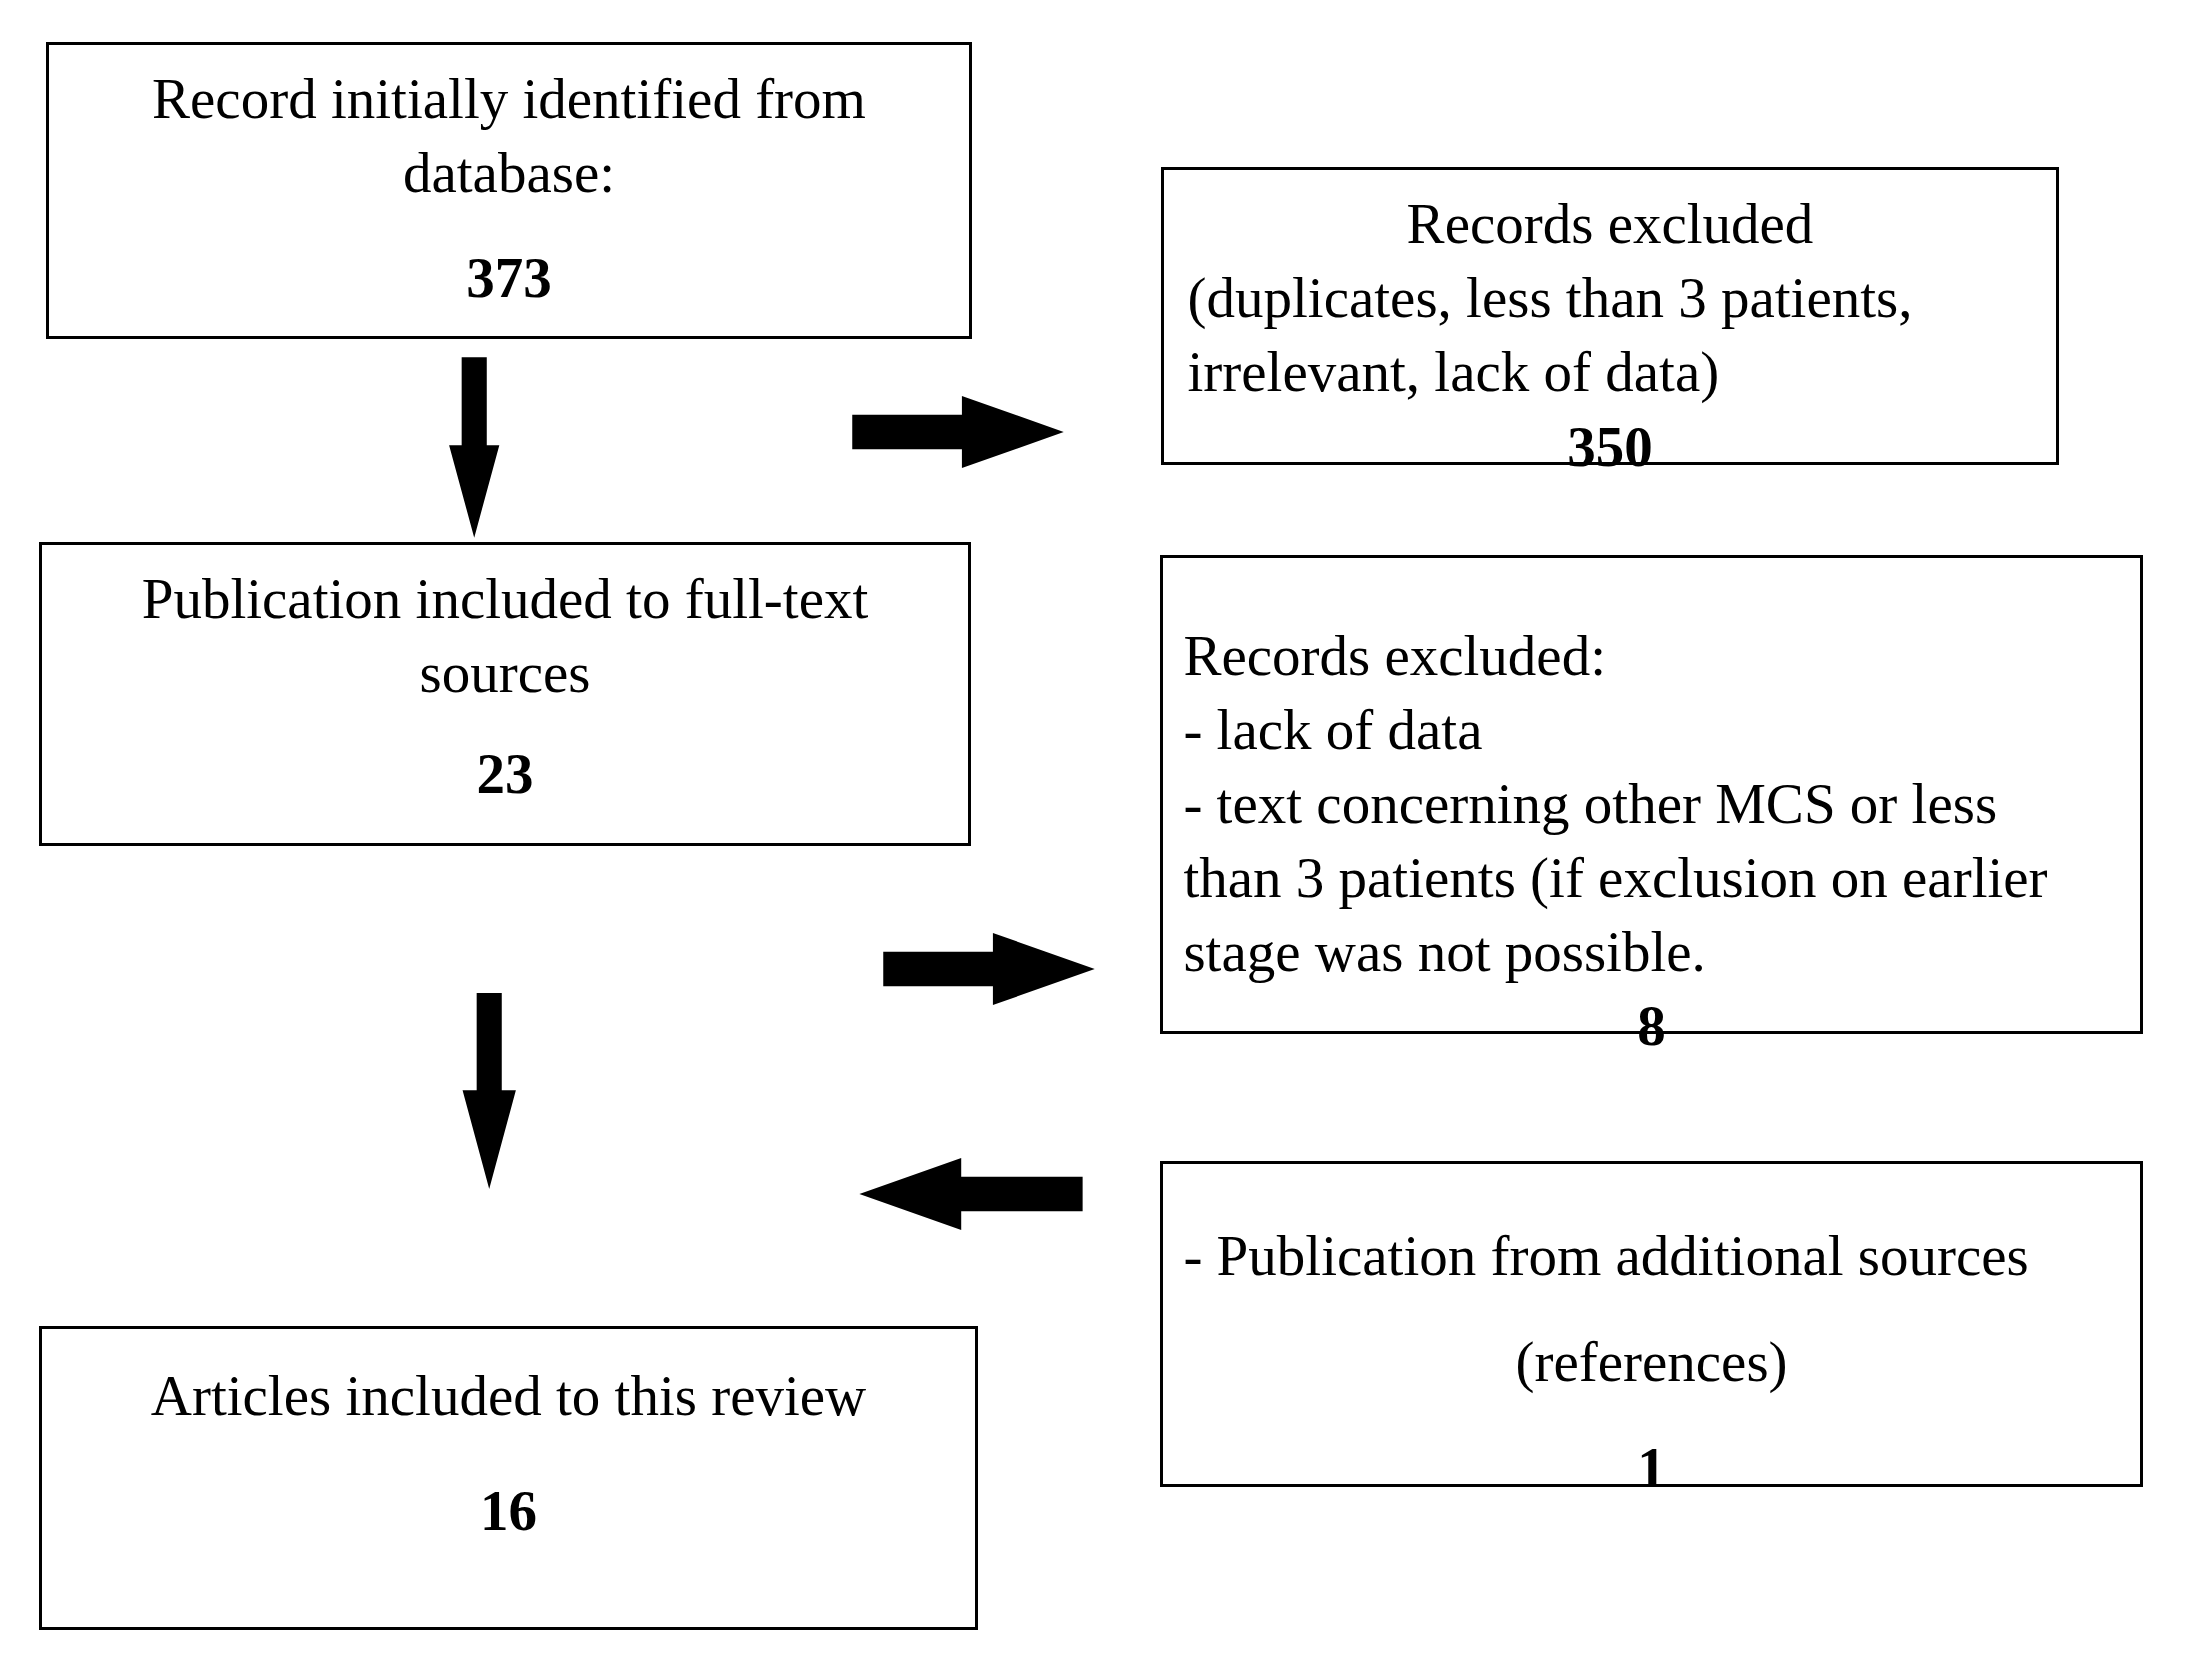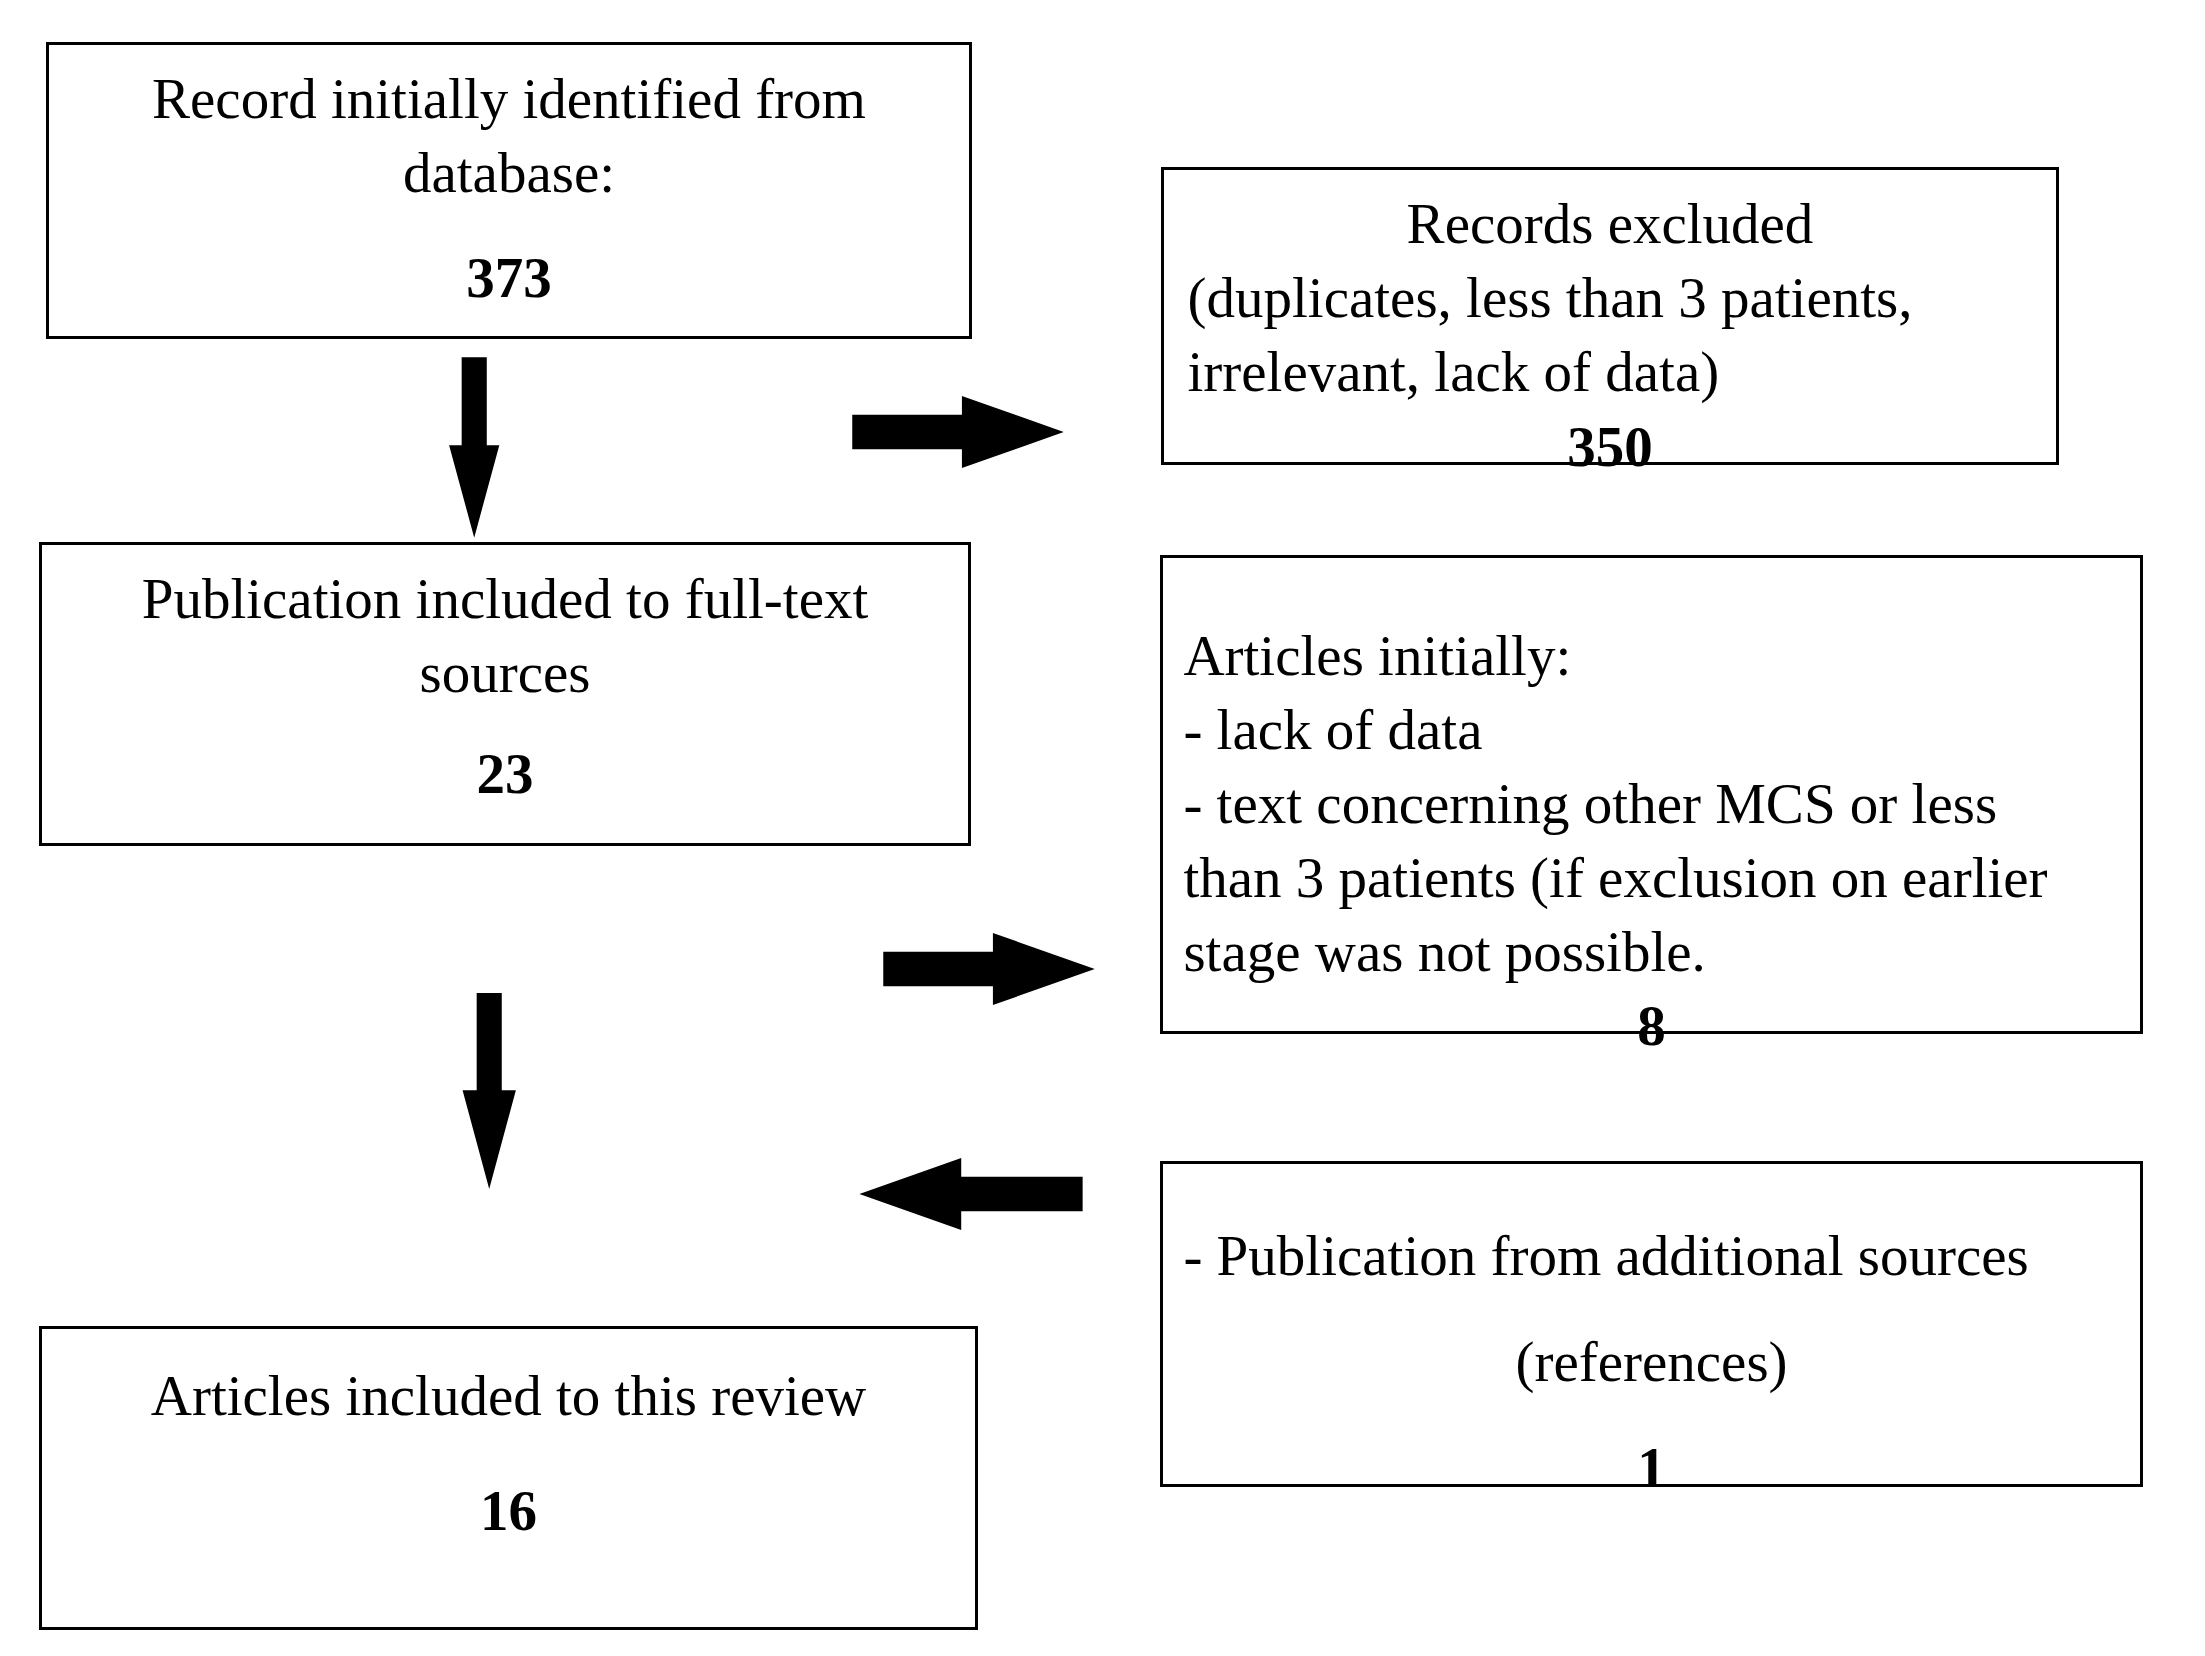--- a/index.html
+++ b/index.html
@@ -96,21 +96,21 @@
     <span class="line center bold">350</span>
   </div>
 
   <div class="box" id="box-publication-fulltext">
     <span class="line center">Publication included to full-text</span>
     <span class="line center">sources</span>
     <span class="line center bold" style="margin-top:27px;">23</span>
   </div>
 
   <div class="box" id="box-articles-excluded">
-    <span class="line left">Articles initially:</span>
+    <span class="line left">Records excluded:</span>
     <span class="line left">- lack of data</span>
     <span class="line left">- text concerning other MCS or less</span>
     <span class="line left">than 3 patients (if exclusion on earlier</span>
     <span class="line left">stage was not possible.</span>
     <span class="line center bold">8</span>
   </div>
 
   <div class="box" id="box-additional-sources">
     <span class="line left">- Publication from additional sources</span>
     <span class="line center">(references)</span>

